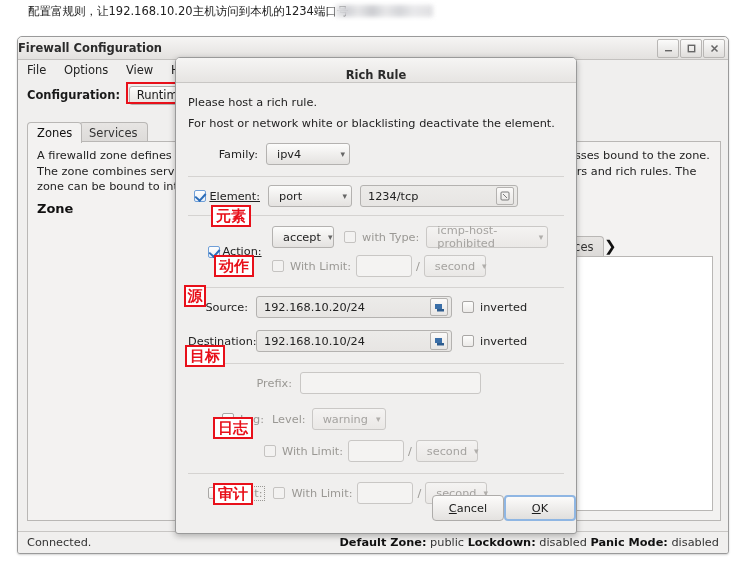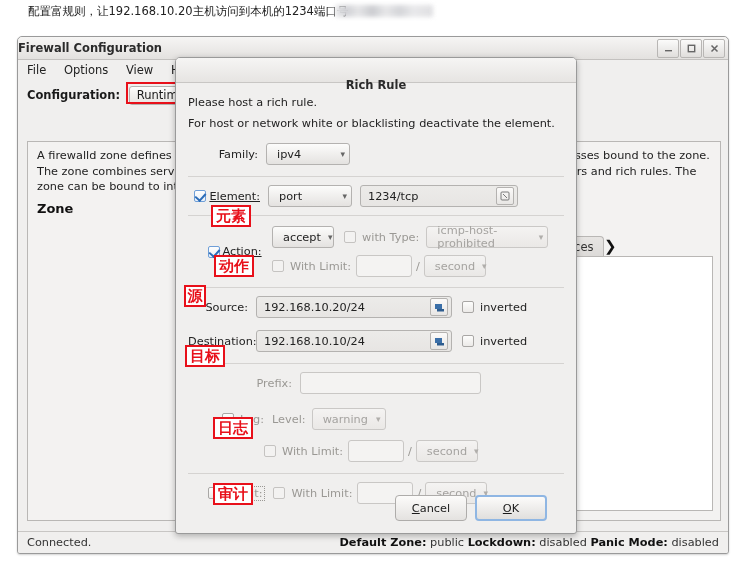--- a/index.html
+++ b/index.html
@@ -194,21 +194,21 @@
     border-radius: 5px 5px 3px 3px;
     box-shadow: 0 2px 6px rgba(0,0,0,.28);
   }
   .dlg-title {
     height: 25px;
     background: linear-gradient(180deg,#f6f5f4 0%,#e6e4e2 100%);
     border-bottom: 1px solid #c8c6c4;
     border-radius: 4px 4px 0 0;
     text-align: center;
     font-size: 11.5px; font-weight: bold; color: #2b2b2b;
-    padding-top: 20px;
+    padding-top: 10px;
   }
   .dlg-body { position: relative; padding: 0 12px; }
   .dlg-line1 { margin-top: 13px; font-size: 11.3px; color: #222; }
   .dlg-line2 { margin-top: 8px; font-size: 11.3px; color: #222; }
 
   .sep { height: 1px; background: #d5d3d1; margin: 7px 0 7px 0; }
 
   .row { position: relative; display: flex; align-items: center; min-height: 24px; }
   .lbl { font-size: 11.3px; color: #222; }
   .lbl.dim { color: #9a9894; }
@@ -248,21 +248,21 @@
   }
   .cbx.dim { border-color: #c5c3c1; background: #f3f2f1; }
 
   .mini-btn {
     width: 18px; height: 18px; border: 1px solid #b4b2b0; border-radius: 2px;
     background: linear-gradient(180deg,#fbfaf9,#e8e6e4);
     display: flex; align-items: center; justify-content: center;
     flex: none;
   }
 
-  .dlg-btns { position: absolute; right: 29px; bottom: 12px; display: flex; gap: 8px; }
+  .dlg-btns { position: absolute; right: 0; bottom: 12px; display: flex; }
   .btn {
     min-width: 72px; height: 26px;
     background: linear-gradient(180deg,#fcfbfa 0%,#e4e2e0 100%);
     border: 1px solid #aeacaa; border-radius: 4px;
     font-size: 11.3px; color: #1a1a1a;
     display: flex; align-items: center; justify-content: center;
   }
   .btn.default { border: 2px solid #8fb6e3; background: linear-gradient(180deg,#fcfbfa 0%,#e1dfdd 100%); }
   .btn u { text-decoration: underline; }
 
@@ -318,20 +318,24 @@
       <span>View</span>
       <span>Hel</span>
     </div>
 
     <div class="configrow">
       <span class="cfg-label">Configuration:</span>
       <span class="cfg-combo">Runtime</span>
       <div class="redbox-runtime"></div>
     </div>
 
+    <div class="tabstrip">
+      <div class="tab tab-zones active">Zones</div>
+      <div class="tab tab-services">Services</div>
+    </div>
 
     <div class="panel">
       <div class="desc">A firewalld zone defines the level of trust for network connections, interfaces and source addresses bound to the zone. The zone combines services, ports, protocols, masquerading, port/packet forwarding, icmp filters and rich rules. The zone can be bound to interfaces and source addresses.</div>
       <div class="zone-head">Zone</div>
 
 
       <div class="rtabs">
         <div class="rtab rtab-rich active">h Rules</div>
         <div class="rtab rtab-if">Interfaces</div>
         <div class="rtab-arrow">❯</div>

